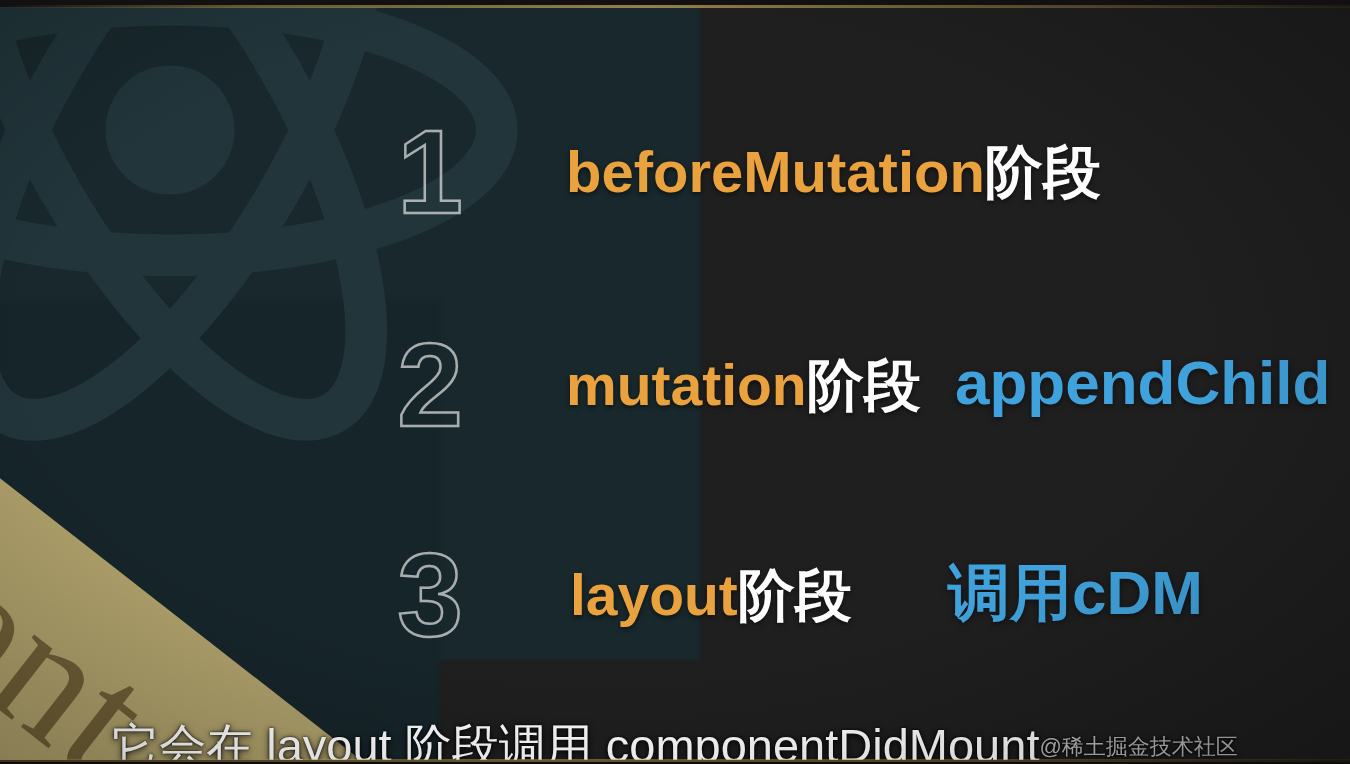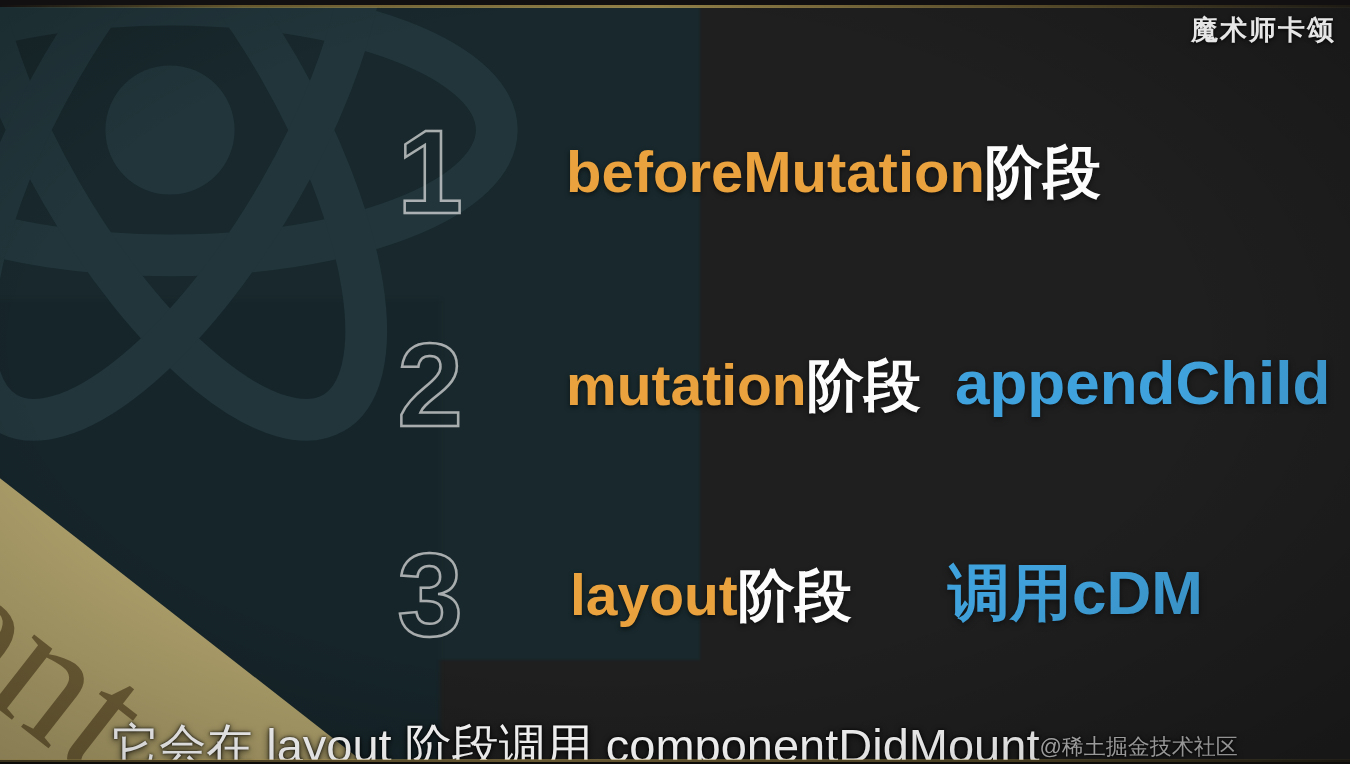--- a/index.html
+++ b/index.html
@@ -297,15 +297,14 @@
 
   <div class="vignette"></div>
 
   <div class="subtitle-wrap">
     <div class="subtitle"><span>它会在 layout 阶段调用 componentDidMount</span><span class="subtitle-mark">@稀土掘金技术社区</span></div>
   </div>
 
   <div class="bottom-strip"></div>
   <div class="bottom-strip-glow"></div>
 
-  <div class="channel-mark">魔术师卡颂</div>
 
 </div>
 
 </body></html>

